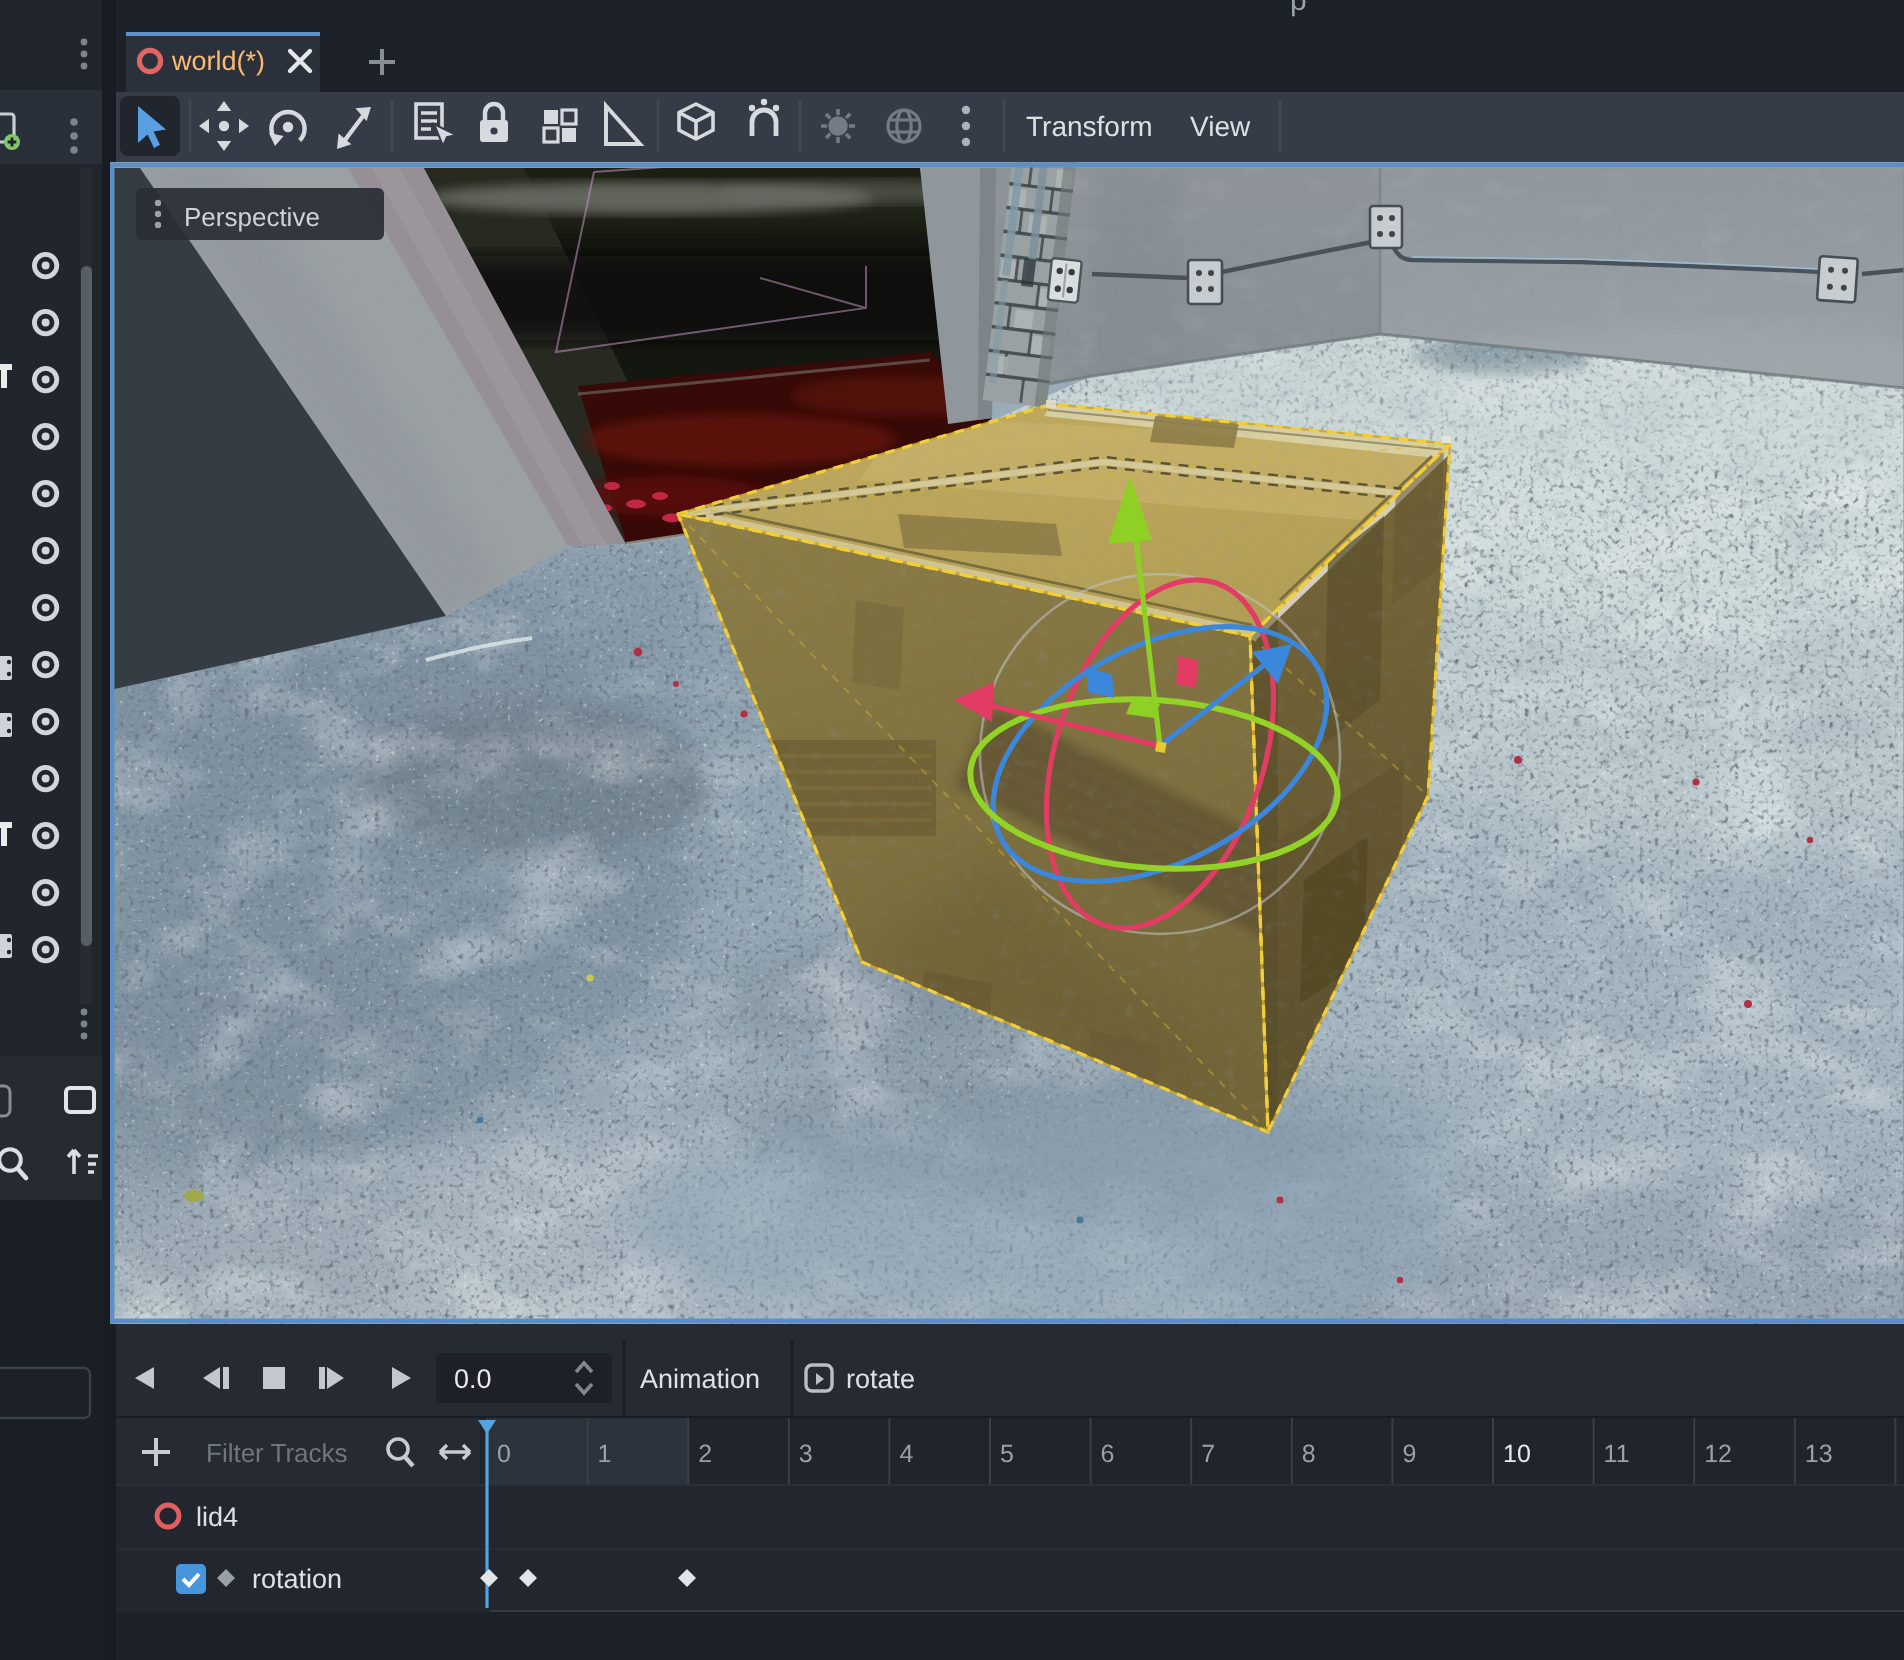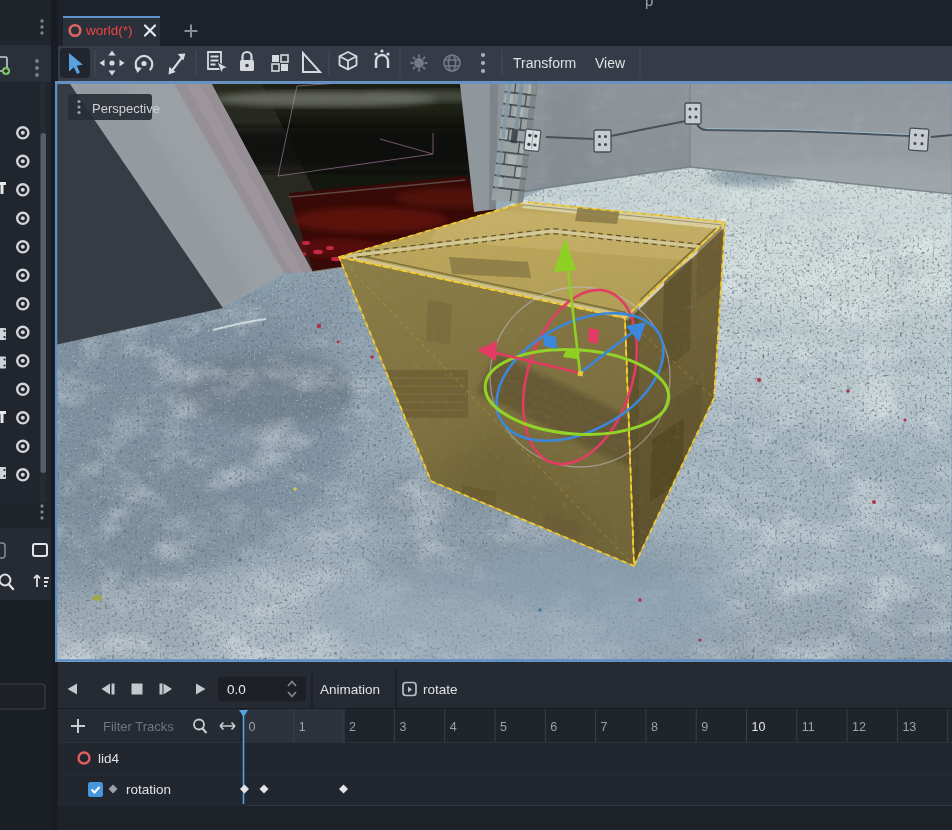--- a/index.html
+++ b/index.html
@@ -99,21 +99,21 @@
 
 <div class="abs" style="left:51px;top:0;width:7px;height:830px;background:#191d23"></div>
 
 <div class="abs" style="left:58px;top:0;width:894px;height:46px;background:#1d222a"></div>
 <div class="abs" style="left:63px;top:16px;width:97px;height:30px;background:#2b313a;border-top:2.5px solid #5d94ce;box-sizing:border-box"></div>
 <svg class="abs" style="left:63px;top:16px" width="140" height="30" viewBox="0 0 140 30">
   <circle cx="12" cy="14.5" r="5.3" fill="none" stroke="#e06666" stroke-width="2.6"></circle>
   <path d="M82 9.5 L92 19.5 M92 9.5 L82 19.5" stroke="#e4e7ea" stroke-width="2.2" stroke-linecap="round"></path>
   <path d="M128 8.5v13M121.5 15h13" stroke="#878e96" stroke-width="2"></path>
 </svg>
-<div class="abs txt" style="left:86px;top:24px;font-size:13.5px;color:#ef4444">world(*)</div>
+<div class="abs txt" style="left:86px;top:24px;font-size:13.5px;color:#fdba74">world(*)</div>
 <div class="abs" style="left:645px;top:0;width:14px;height:10px;overflow:hidden">
     <div style="color:#9aa2ab;font-size:15px;margin-top:-8px">p</div>
   </div>
 
 <div class="abs" style="left:58px;top:46px;width:894px;height:35px;background:#353c47"></div>
 <svg class="abs" style="left:58px;top:46px" width="894" height="35" viewBox="58 46 894 35">
 
   <rect x="60" y="48" width="30" height="30" rx="4" fill="#20252e"></rect>
   <path d="M69 53 L69 71.5 L73.8 67.2 L77 74 L80 72.4 L76.8 65.8 L83 64.8 Z" fill="#5a9fe0"></path>
 
@@ -552,21 +552,21 @@
   <polygon points="543,334 556,337 557,349 544,346" fill="#3b87dc"></polygon>
   <polygon points="589,328 599,330 598,344 588,342" fill="#e23c64"></polygon>
   <polygon points="566,350 580,352 577,359 563,357" fill="#8fd024"></polygon>
   <rect x="578" y="371" width="5" height="5" fill="#e8c832" transform="rotate(10 580 373)"></rect>
 
   <rect x="56" y="82.5" width="897" height="578" fill="none" stroke="#5d8fc4" stroke-width="2.5"></rect>
   </g>
 </svg>
 </div>
 
-<div class="abs" style="left:68px;top:94px;width:84px;height:26px;background:rgba(41,46,53,0.92);border-radius:3px;">
+<div class="abs" style="left:68px;top:94px;width:124px;height:26px;background:rgba(41,46,53,0.92);border-radius:3px;">
   <div class="abs" style="left:9px;top:5px;width:3px;height:16px;color:#9aa1a8;font-size:0">
     <svg width="4" height="16">
         <circle cx="2" cy="2.5" r="1.6" fill="#9aa1a8"></circle>
         <circle cx="2" cy="8" r="1.6" fill="#9aa1a8"></circle>
         <circle cx="2" cy="13.5" r="1.6" fill="#9aa1a8"></circle>
       </svg>
   </div>
   <div class="abs" style="left:24px;top:6.5px;font-size:13px;color:#cfd3d7;font-family:'Liberation Sans'">Perspective</div>
 </div>
 

